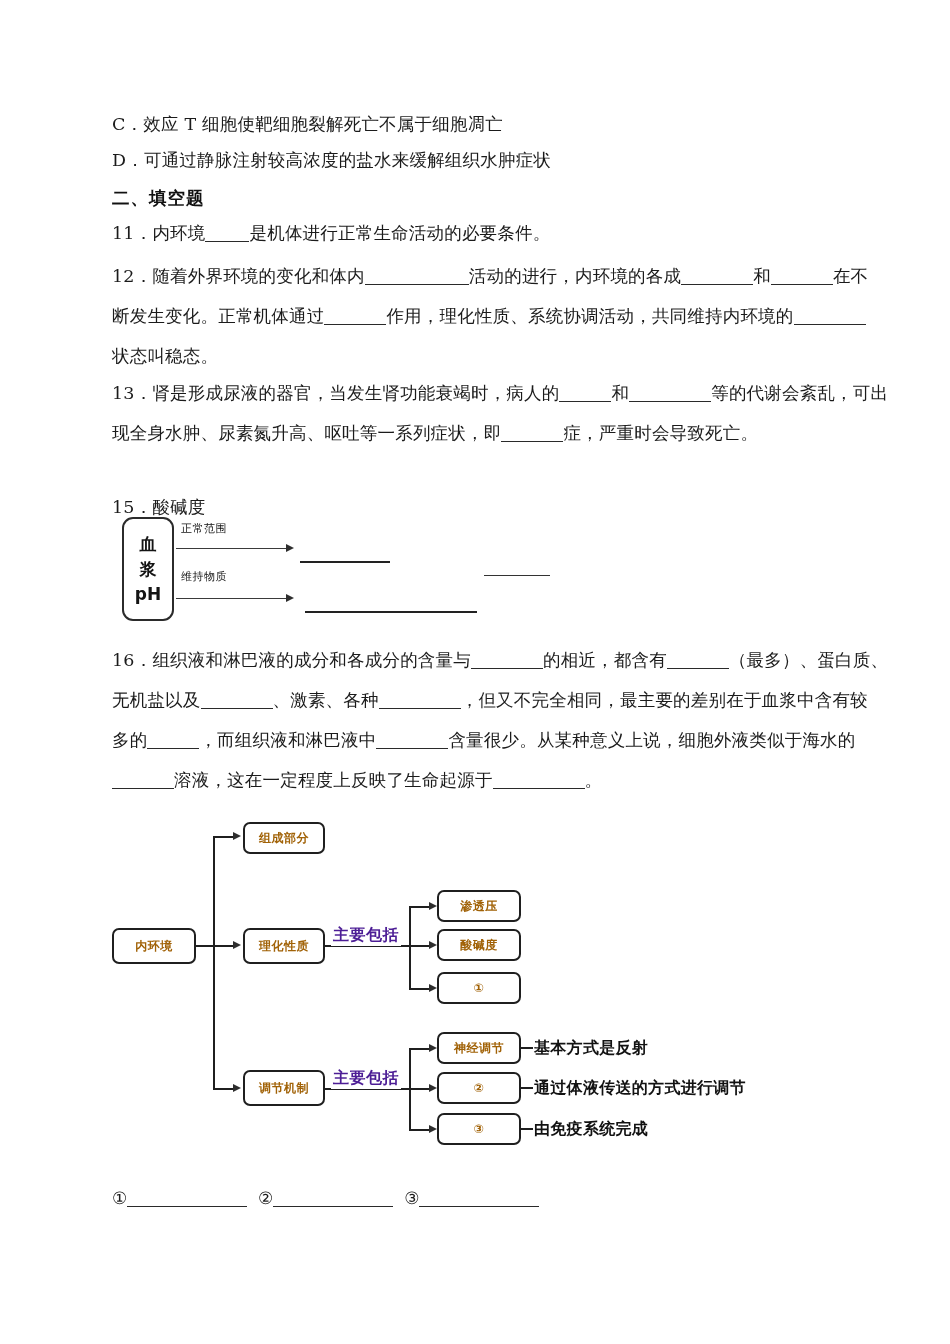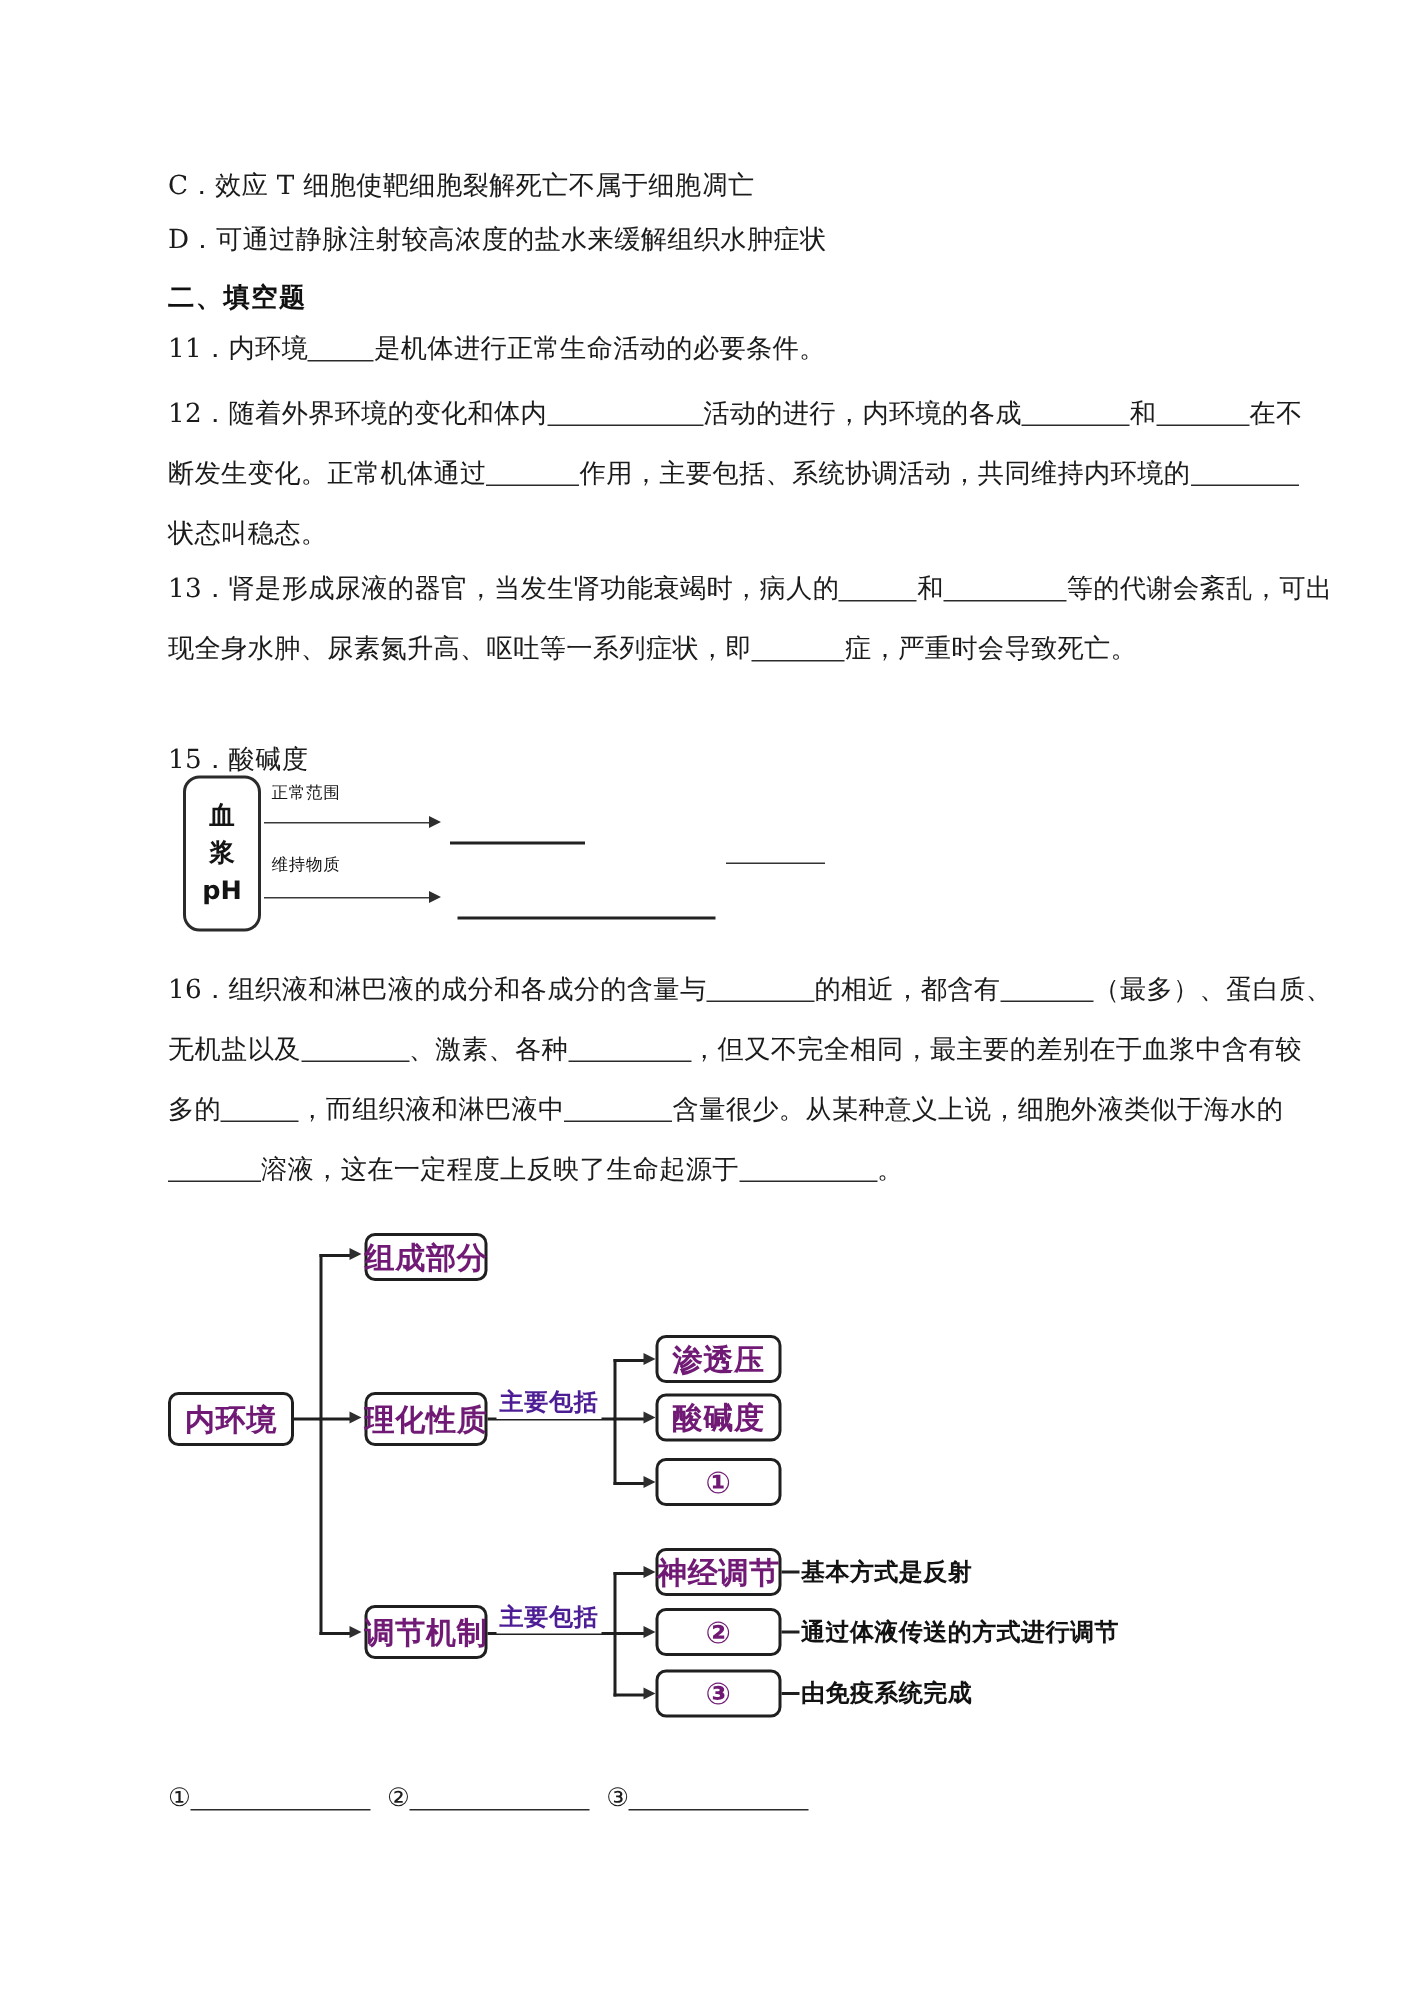--- a/index.html
+++ b/index.html
@@ -110,23 +110,23 @@
   .node {
     position: absolute;
     border: 2px solid #1f1f1f;
     border-radius: 7px;
     box-sizing: border-box;
     display: flex;
     align-items: center;
     justify-content: center;
     font-family: "DejaVu Sans", "Liberation Sans", sans-serif;
     font-weight: bold;
-    font-size: 20px;
+    font-size: 12px;
     letter-spacing: 0.5px;
-    color: #701a75;
+    color: #a16207;
     background: #fff;
     white-space: nowrap;
   }
   .edge {
     position: absolute;
     background: #1f1f1f;
   }
   .edge.h { height: 2px; }
   .edge.v { width: 2px; }
   .cap {
@@ -167,21 +167,21 @@
 <div class="page">
 
   <div class="line" style="top:112px;">C．效应 T 细胞使靶细胞裂解死亡不属于细胞凋亡</div>
   <div class="line" style="top:148px;">D．可通过静脉注射较高浓度的盐水来缓解组织水肿症状</div>
 
   <div class="section-head" style="top:186px;">二、填空题</div>
 
   <div class="line" style="top:221px;"><span>11．</span><span>内环境</span><span class="blank b4"></span><span>是机体进行正常生命活动的必要条件。</span></div>
 
   <div class="line" style="top:264px;"><span>12．</span><span>随着外界环境的变化和体内</span><span class="blank b10"></span><span>活动的进行，内环境的各成</span><span class="blank b7"></span><span>和</span><span class="blank b6"></span><span>在不</span></div>
-  <div class="line sub" style="top:304px;"><span>断发生变化。正常机体通过</span><span class="blank b6"></span><span>作用，主要包括、系统协调活动，共同维持内环境的</span><span class="blank b7"></span></div>
+  <div class="line sub" style="top:304px;"><span>断发生变化。正常机体通过</span><span class="blank b6"></span><span>作用，理化性质、系统协调活动，共同维持内环境的</span><span class="blank b7"></span></div>
   <div class="line sub" style="top:344px;">状态叫稳态。</div>
 
   <div class="line" style="top:381px;"><span>13．</span><span>肾是形成尿液的器官，当发生肾功能衰竭时，病人的</span><span class="blank b5"></span><span>和</span><span class="blank b8"></span><span>等的代谢会紊乱，可出</span></div>
   <div class="line sub" style="top:421px;"><span>现全身水肿、尿素氮升高、呕吐等一系列症状，即</span><span class="blank b6"></span><span>症，严重时会导致死亡。</span></div>
 
 
   <div class="line" style="top:495px;"><span>15．</span><span>酸碱度</span></div>
 
   <div class="ph-fig">
     <div class="ph-box">

